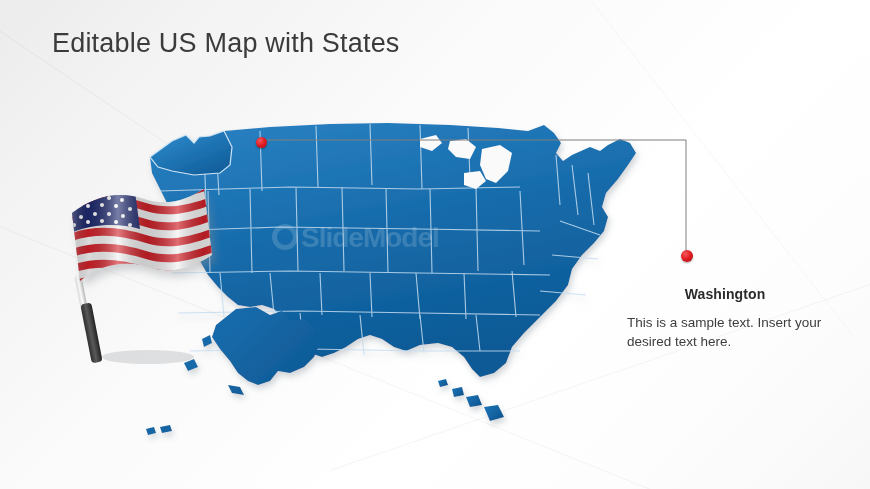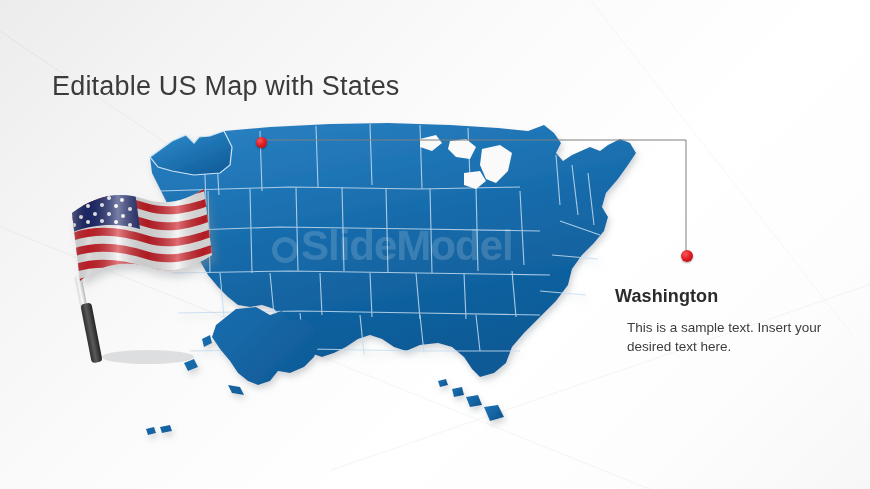--- a/index.html
+++ b/index.html
@@ -17,31 +17,31 @@
   .streak{position:absolute;background:rgba(0,0,0,0.045);height:1px;transform-origin:0 0;pointer-events:none;}
   .s1{left:-60px;top:-10px;width:420px;transform:rotate(34deg);}
   .s2{left:-40px;top:210px;width:1200px;transform:rotate(22deg);}
   .s3{left:330px;top:470px;width:700px;transform:rotate(-19deg);}
   .s4{left:560px;top:-40px;width:480px;transform:rotate(52deg);opacity:.6;}
 
   
   #title{
     position:absolute;left:52px;top:28px;
     font-size:27px;font-weight:400;color:#3b3b3b;
-    letter-spacing:.2px;white-space:nowrap;margin-top:43px;
+    letter-spacing:.2px;white-space:nowrap;
   }
 
   
   #map-wrap{position:absolute;left:120px;top:95px;width:540px;height:360px;}
   #map-svg{display:block;width:540px;height:360px;overflow:visible;}
 
   
   #watermark{
     position:absolute;left:272px;top:222px;
-    font-size:42px;font-weight:700;color:rgba(255,255,255,0.16);
+    font-size:28px;font-weight:700;color:rgba(255,255,255,0.16);
     letter-spacing:-1px;pointer-events:none;user-select:none;
     font-family:"Liberation Sans",sans-serif;
   }
   #watermark .ring{
     display:inline-block;width:26px;height:26px;border:5px solid rgba(255,255,255,0.16);
     border-radius:50%;vertical-align:-3px;margin-right:3px;box-sizing:border-box;
   }
 
   
   #flag{position:absolute;left:62px;top:185px;width:165px;height:185px;}
@@ -52,21 +52,21 @@
   .dot{
     position:absolute;border-radius:50%;
     background:radial-gradient(circle at 36% 32%,#f4585a 0%,#e01b21 48%,#a40d12 100%);
     box-shadow:0 1px 2px rgba(0,0,0,.35);
   }
   #dot-state{left:256px;top:137px;width:11px;height:11px;}
   #dot-label{left:681px;top:250px;width:12px;height:12px;}
 
   #callout{position:absolute;left:615px;top:286px;width:220px;}
   #callout-title{
-    font-size:18px;font-weight:700;color:#2b2b2b;margin:0 0 8px 0;letter-spacing:.1px;
+    font-size:14px;font-weight:700;color:#2b2b2b;margin:0 0 8px 0;letter-spacing:.1px;text-align:center;
   }
   #callout-body{
     font-size:13.5px;font-weight:400;color:#3d3d3d;line-height:1.38;margin:12px;
   }
 </style>
 </head>
 <body>
 
 <div id="slide">
 

